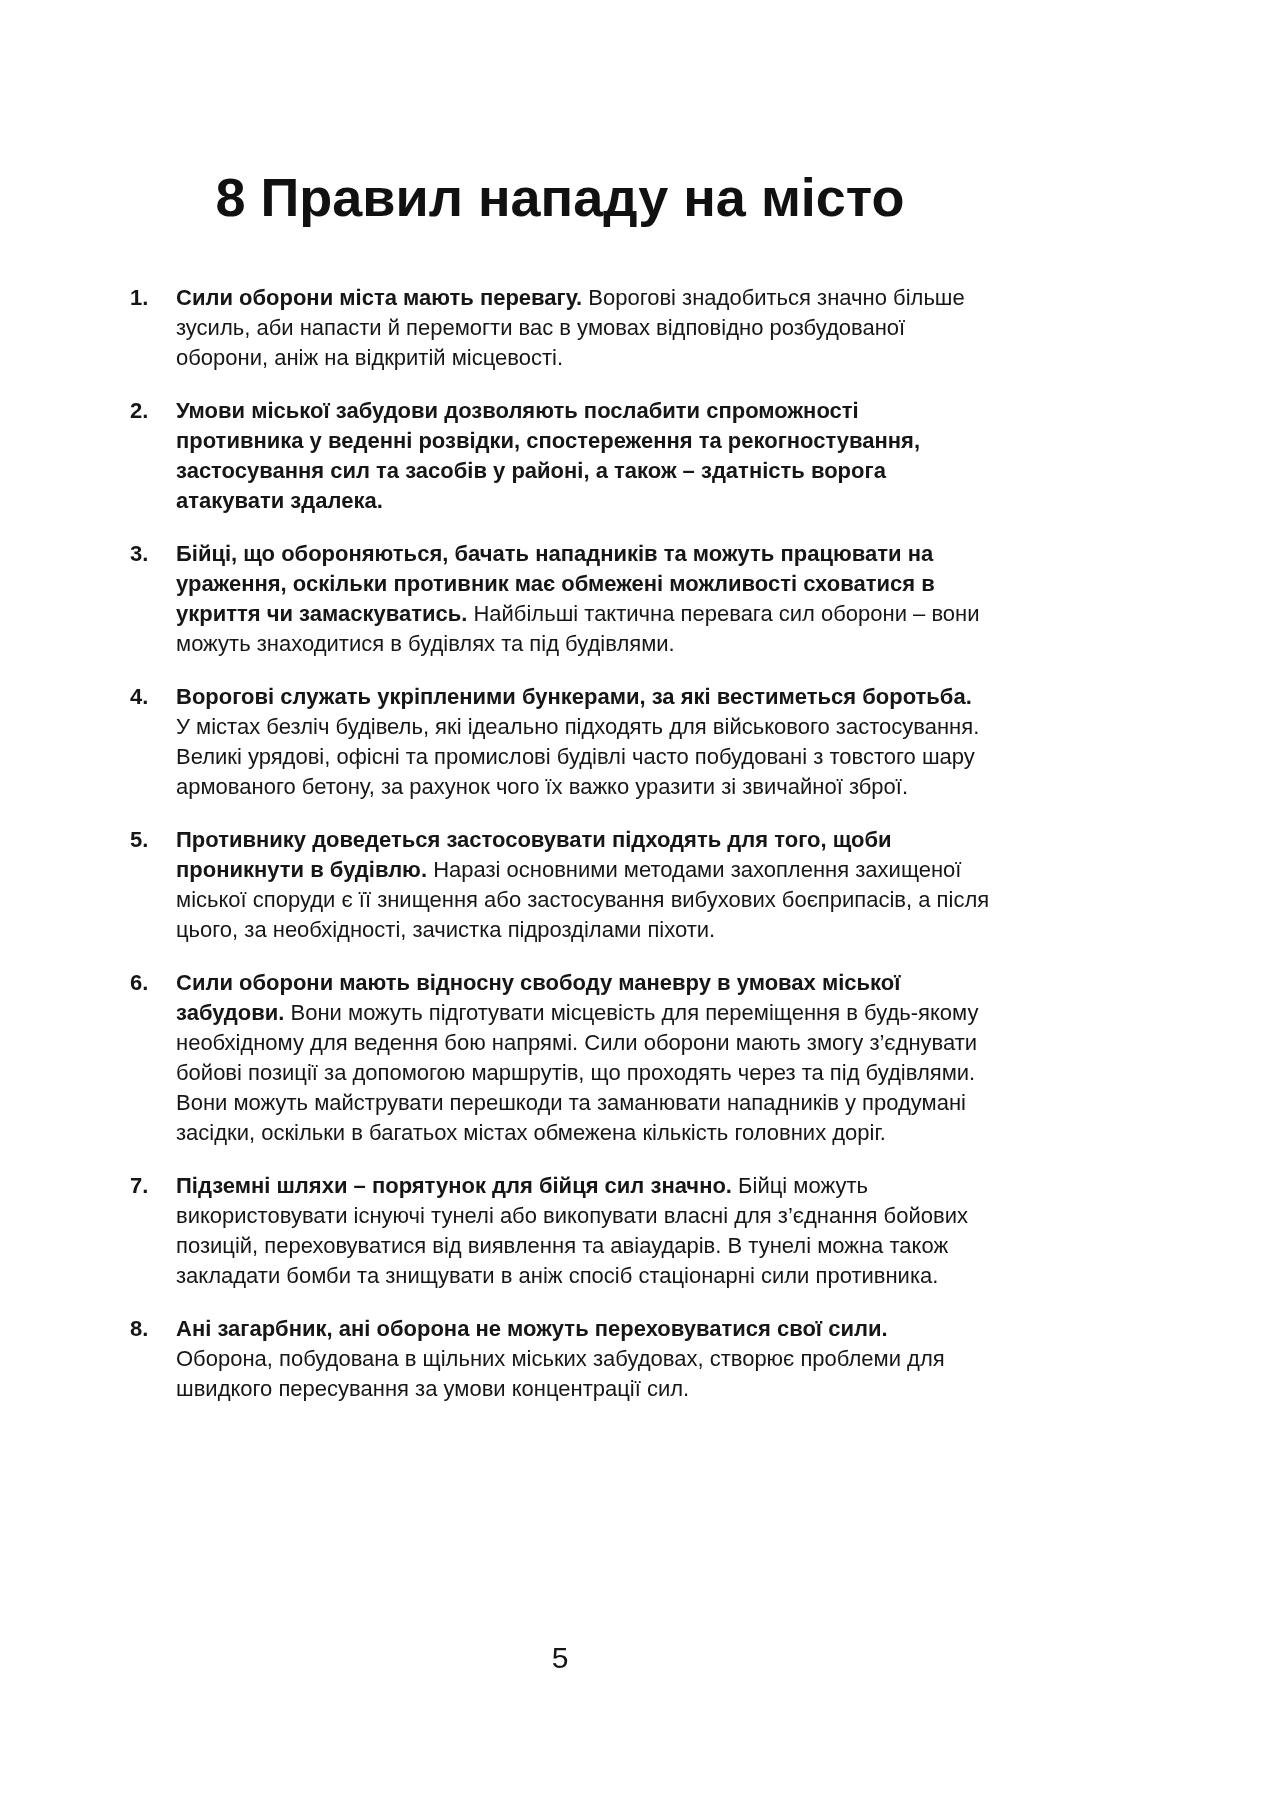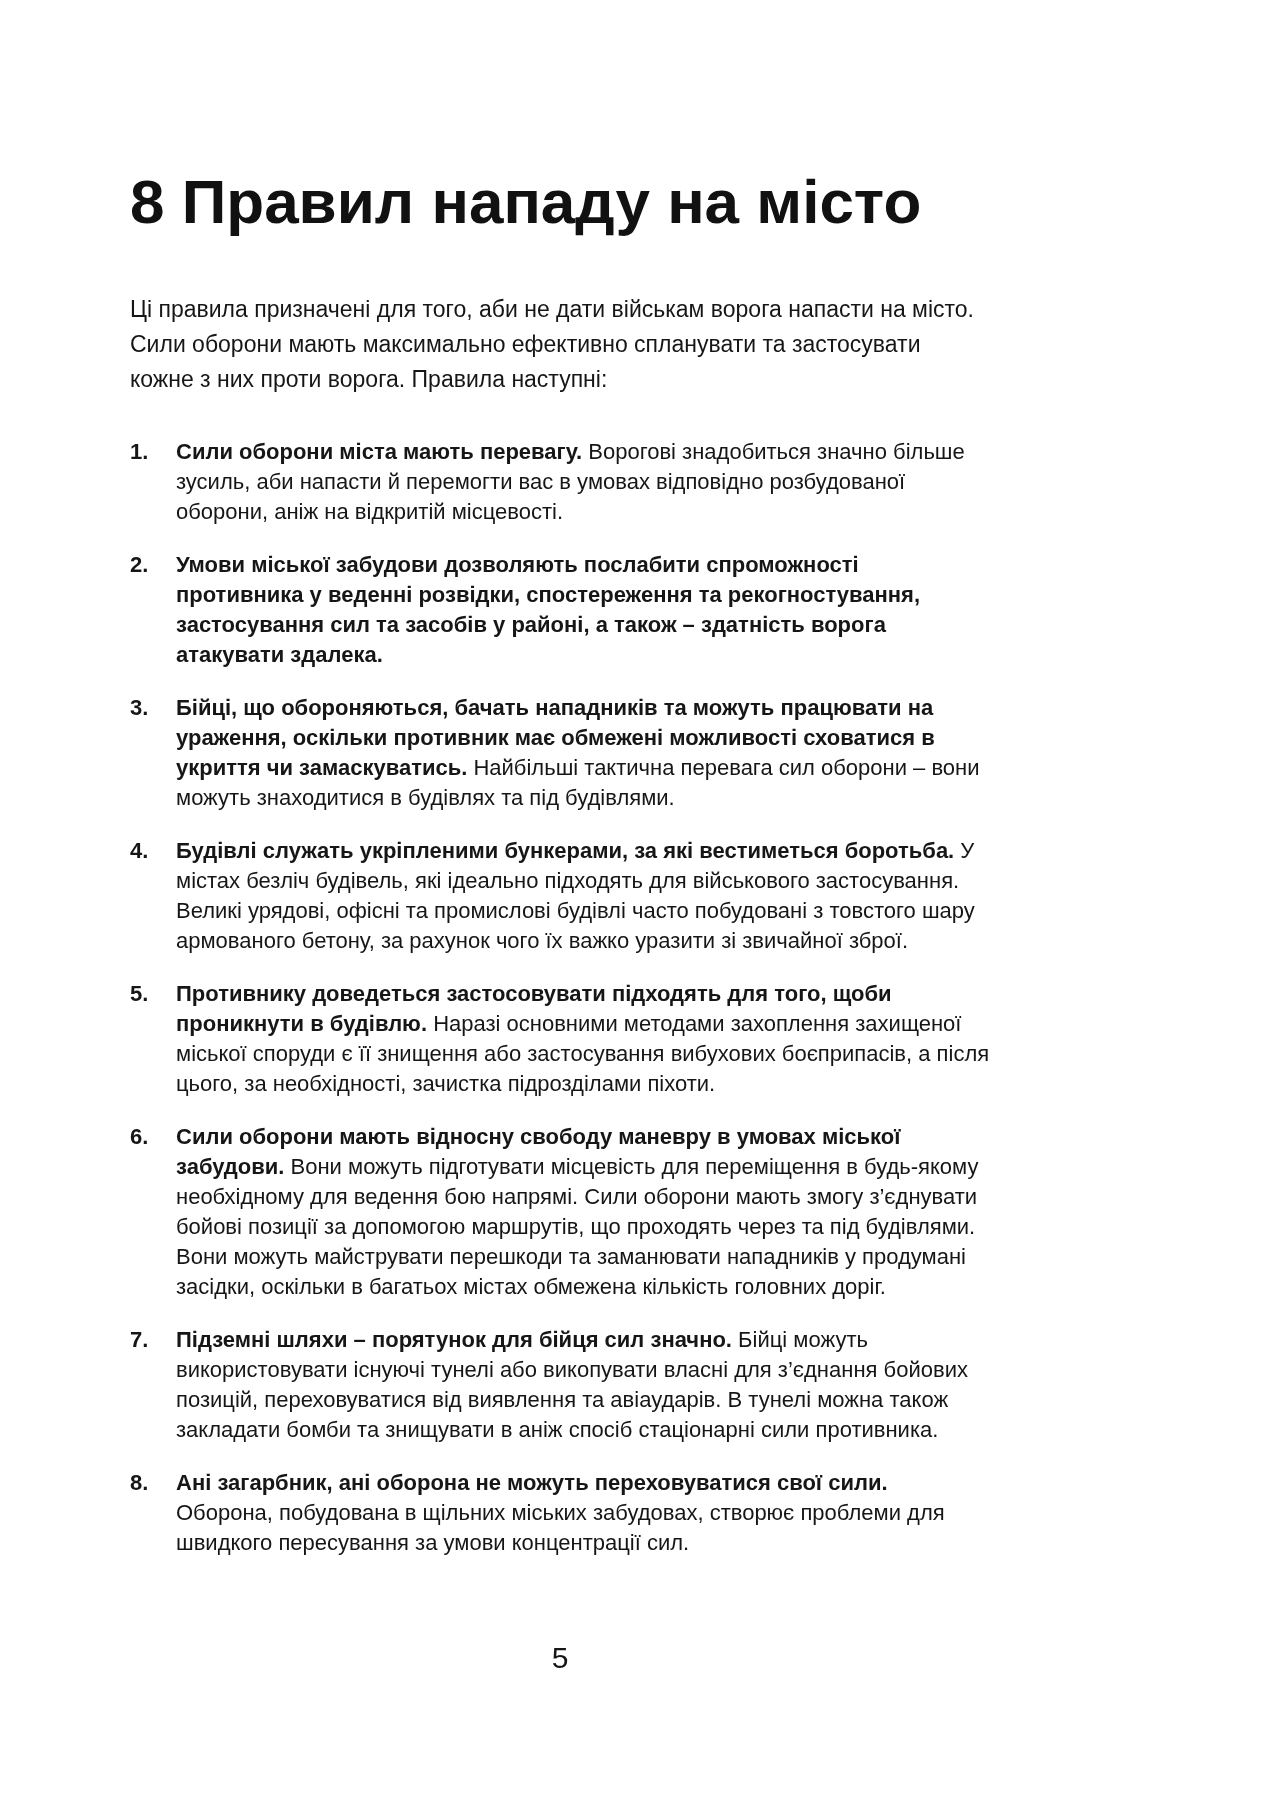--- a/index.html
+++ b/index.html
@@ -14,23 +14,24 @@
     margin: 0 auto;
     background: #ffffff;
     box-sizing: border-box;
     padding: 168px 285px 0 130px;
     font-family: "Liberation Sans", sans-serif;
     color: #161616;
     overflow: hidden;
   }
   .doc-title {
     margin: 0 0 56px 0;
-    font-size: 62px;
+    font-size: 54px;
     line-height: 1.1;
     font-weight: 700;
+    text-align: center;
     color: #111111;
   }
   .intro {
     margin: 0 0 40px 0;
     font-size: 23px;
     line-height: 35px;
   }
   ol.rules {
     list-style: none;
     margin: 0;
@@ -64,42 +65,41 @@
     color: #161616;
   }
 </style>
 </head>
 <body>
 
 <div class="page">
 
   <h1 class="doc-title">8 Правил нападу на місто</h1>
 
-  <p class="intro">Ці правила призначені для того, аби не дати військам ворога напасти на місто. Сили оборони мають максимально ефективно спланувати та застосувати кожне з них проти ворога. Правила наступні:</p>
 
   <ol class="rules">
 
     <li>
       <span class="item-num">1.</span>
       <span class="item-body"><span class="lead">Сили оборони міста мають перевагу.</span><span> Ворогові знадобиться значно більше зусиль, аби напасти й перемогти вас в умовах відповідно розбудованої оборони, аніж на відкритій місцевості.</span></span>
     </li>
 
     <li>
       <span class="item-num">2.</span>
       <span class="item-body"><span class="lead">Умови міської забудови дозволяють послабити спроможності противника у веденні розвідки, спостереження та рекогностування, застосування сил та засобів у районі, а також – здатність ворога атакувати здалека.</span><span></span></span>
     </li>
 
     <li>
       <span class="item-num">3.</span>
       <span class="item-body"><span class="lead">Бійці, що обороняються, бачать нападників та можуть працювати на ураження, оскільки противник має обмежені можливості сховатися в укриття чи замаскуватись.</span><span> Найбільші тактична перевага сил оборони – вони можуть знаходитися в будівлях та під будівлями.</span></span>
     </li>
 
     <li>
       <span class="item-num">4.</span>
-      <span class="item-body"><span class="lead">Будівлі служать укріпленими бункерами, за які вестиметься боротьба.</span><span> У містах безліч будівель, які ідеально підходять для військового застосування. Великі урядові, офісні та промислові будівлі часто побудовані з товстого шару армованого бетону, за рахунок чого їх важко уразити зі звичайної зброї.</span></span>
+      <span class="item-body"><span class="lead">Ворогові служать укріпленими бункерами, за які вестиметься боротьба.</span><span> У містах безліч будівель, які ідеально підходять для військового застосування. Великі урядові, офісні та промислові будівлі часто побудовані з товстого шару армованого бетону, за рахунок чого їх важко уразити зі звичайної зброї.</span></span>
     </li>
 
     <li>
       <span class="item-num">5.</span>
       <span class="item-body"><span class="lead">Противнику доведеться застосовувати підходять для того, щоби проникнути в будівлю.</span><span> Наразі основними методами захоплення захищеної міської споруди є її знищення або застосування вибухових боєприпасів, а після цього, за необхідності, зачистка підрозділами піхоти.</span></span>
     </li>
 
     <li>
       <span class="item-num">6.</span>
       <span class="item-body"><span class="lead">Сили оборони мають відносну свободу маневру в умовах міської забудови.</span><span> Вони можуть підготувати місцевість для переміщення в будь-якому необхідному для ведення бою напрямі. Сили оборони мають змогу з’єднувати бойові позиції за допомогою маршрутів, що проходять через та під будівлями. Вони можуть майструвати перешкоди та заманювати нападників у продумані засідки, оскільки в багатьох містах обмежена кількість головних доріг.</span></span>

